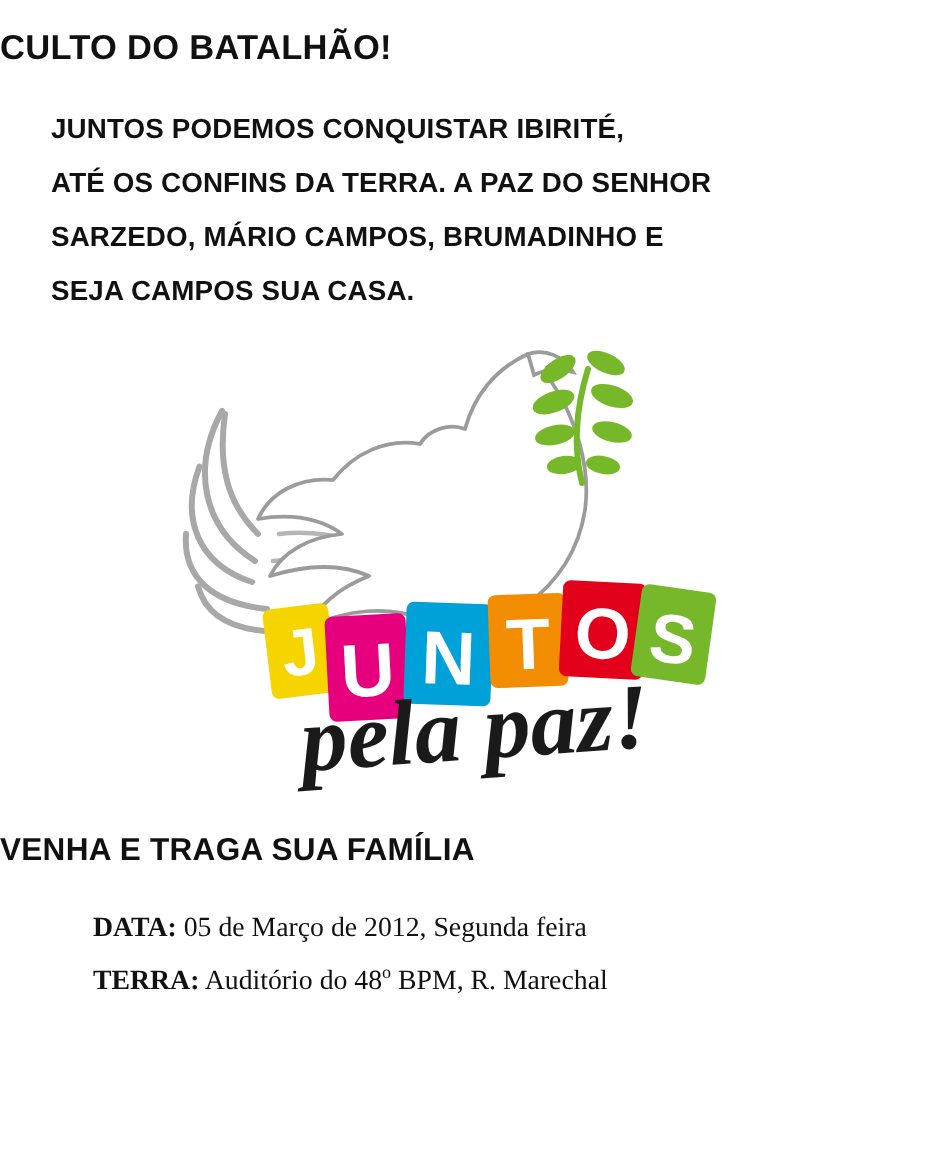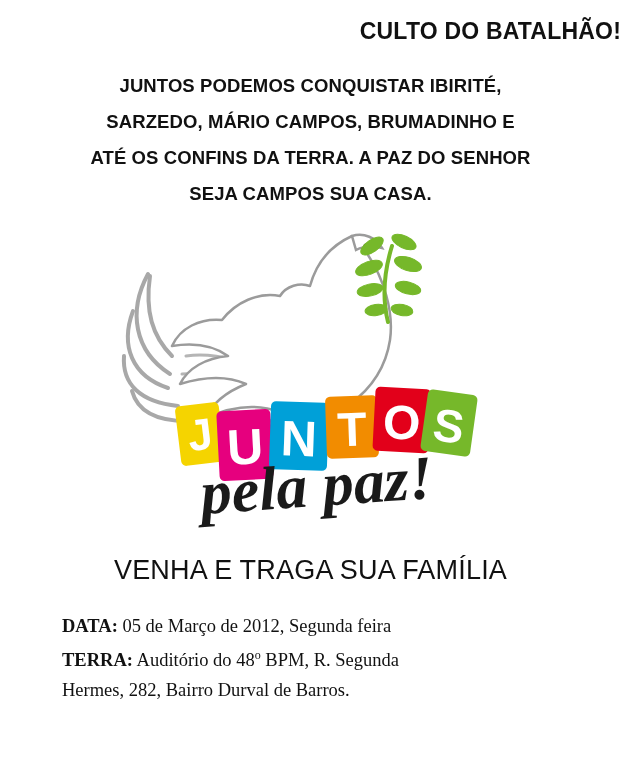--- a/index.html
+++ b/index.html
@@ -16,51 +16,50 @@
     position: relative;
   }
   .page {
     width: 621px;
     height: 771px;
     position: relative;
     box-sizing: border-box;
     padding: 0;
   }
   .headline {
-    text-align: right;
+    text-align: left;
     font-weight: bold;
     font-size: 23px;
     letter-spacing: 0.2px;
     margin: 18px 0 0 0;
     line-height: 1.2;
   }
   .subhead {
-    text-align: center;
     font-weight: bold;
     font-size: 18.5px;
     line-height: 1.95;
     margin: 22px 34px 0 34px;
     letter-spacing: 0.1px;
   }
   .art {
     position: relative;
     width: 621px;
     height: 335px;
     margin-top: 4px;
   }
   .art svg {
     display: block;
     position: absolute;
     left: 0;
     top: 0;
   }
   .tagline {
-    text-align: center;
-    font-weight: normal;
-    font-size: 27px;
+    text-align: left;
+    font-weight: bold;
+    font-size: 21px;
     margin-top: 4px;
     letter-spacing: 0.2px;
   }
   .details {
     margin: 26px 0 0 62px;
     font-size: 18.5px;
     line-height: 1.62;
     max-width: 500px;
     font-family: Liberation Serif, serif;
   }
@@ -77,22 +76,22 @@
 </style>
 </head>
 <body>
 
 <div class="page">
 
   <div class="headline">CULTO DO BATALHÃO!</div>
 
   <div class="subhead">
     <div>JUNTOS PODEMOS CONQUISTAR IBIRITÉ,</div>
+    <div>ATÉ OS CONFINS DA TERRA. A PAZ DO SENHOR</div>
     <div>SARZEDO, MÁRIO CAMPOS, BRUMADINHO E</div>
-    <div>ATÉ OS CONFINS DA TERRA. A PAZ DO SENHOR</div>
     <div>SEJA CAMPOS SUA CASA.</div>
   </div>
 
   <div class="art">
     <svg width="621" height="335" viewBox="0 0 621 335" xmlns="http://www.w3.org/2000/svg">
 
       <g stroke="#a8a8a8" fill="none" stroke-width="4" stroke-linecap="round">
         <path d="M150 60 C 145 95, 152 120, 172 140" transform="translate(0,0)"></path>
         <path d="M148 58 C 128 95, 134 135, 170 158"></path>
         <path d="M133 95 C 120 130, 132 160, 168 172"></path>
@@ -174,18 +173,17 @@
     </svg>
   </div>
 
   <div class="tagline">VENHA E TRAGA SUA FAMÍLIA</div>
 
   <div class="details">
     <div class="row">
       <b>DATA:</b><span> 05 de Março de 2012, Segunda feira</span>
     </div>
     <div class="row">
-      <b>TERRA:</b><span> Auditório do 48</span><span class="sup">o</span><span> BPM, R. Segunda</span>
-      <div>Hermes, 282, Bairro Durval de Barros.</div>
+      <b>TERRA:</b><span> Auditório do 48</span><span class="sup">o</span><span> BPM, R. Marechal</span>
     </div>
   </div>
 
 </div>
 
 </body></html>

